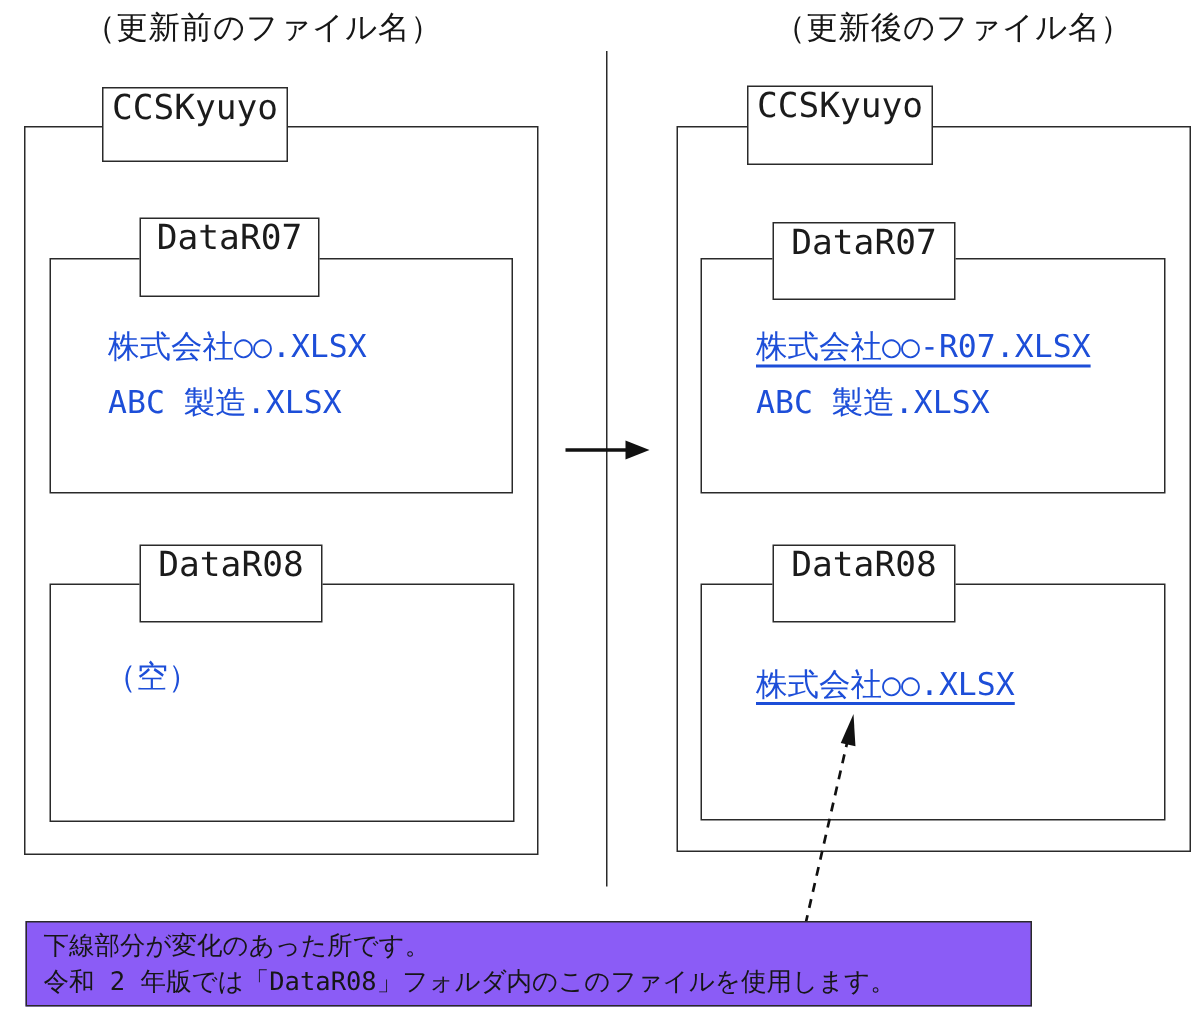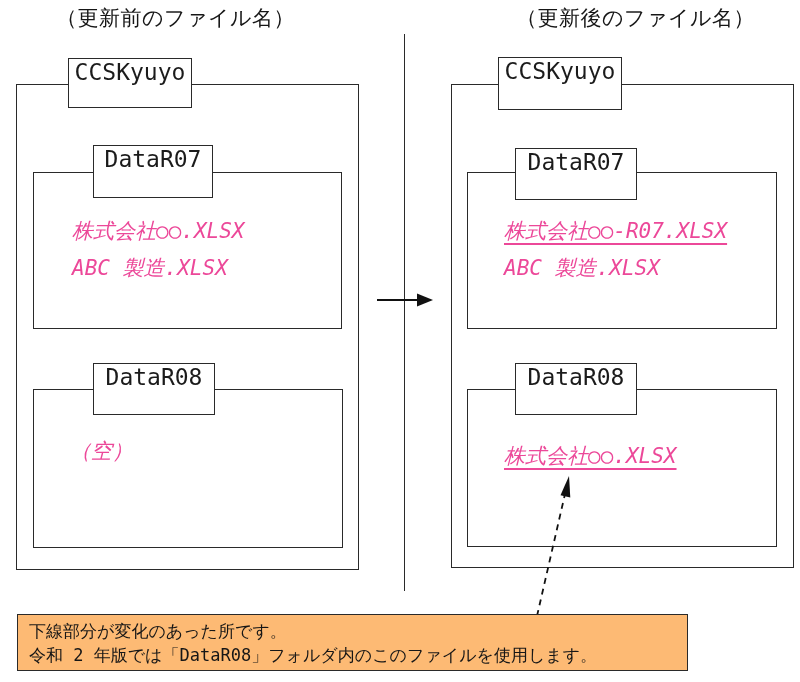--- a/index.html
+++ b/index.html
@@ -32,36 +32,35 @@
     display: flex;
     align-items: flex-start;
     justify-content: center;
     font-size: 23px;
     white-space: nowrap;
     z-index: 5;
   }
   .file-name {
     font-size: 21px;
     white-space: nowrap;
-    color: #ec4899;
-    font-style: italic;
+    color: #1d4ed8;
   }
   .underlined {
     text-decoration: underline;
     text-decoration-thickness: 1.5px;
     text-underline-offset: 5px;
     text-align: center;
   }
   .divider {
     width: 0;
     border-left: 1.6px solid #2a2a2a;
   }
   .note-box {
     border: 1.6px solid #2a2a2a;
-    background: #fdba74;
+    background: #8b5cf6;
     padding: 4px 10px 0 11px;
     font-size: 17px;
     line-height: 24px;
     white-space: nowrap;
     color: #161616;
     z-index: 6;
   }
   svg { display: block; overflow: visible; }
 </style>
 </head>

